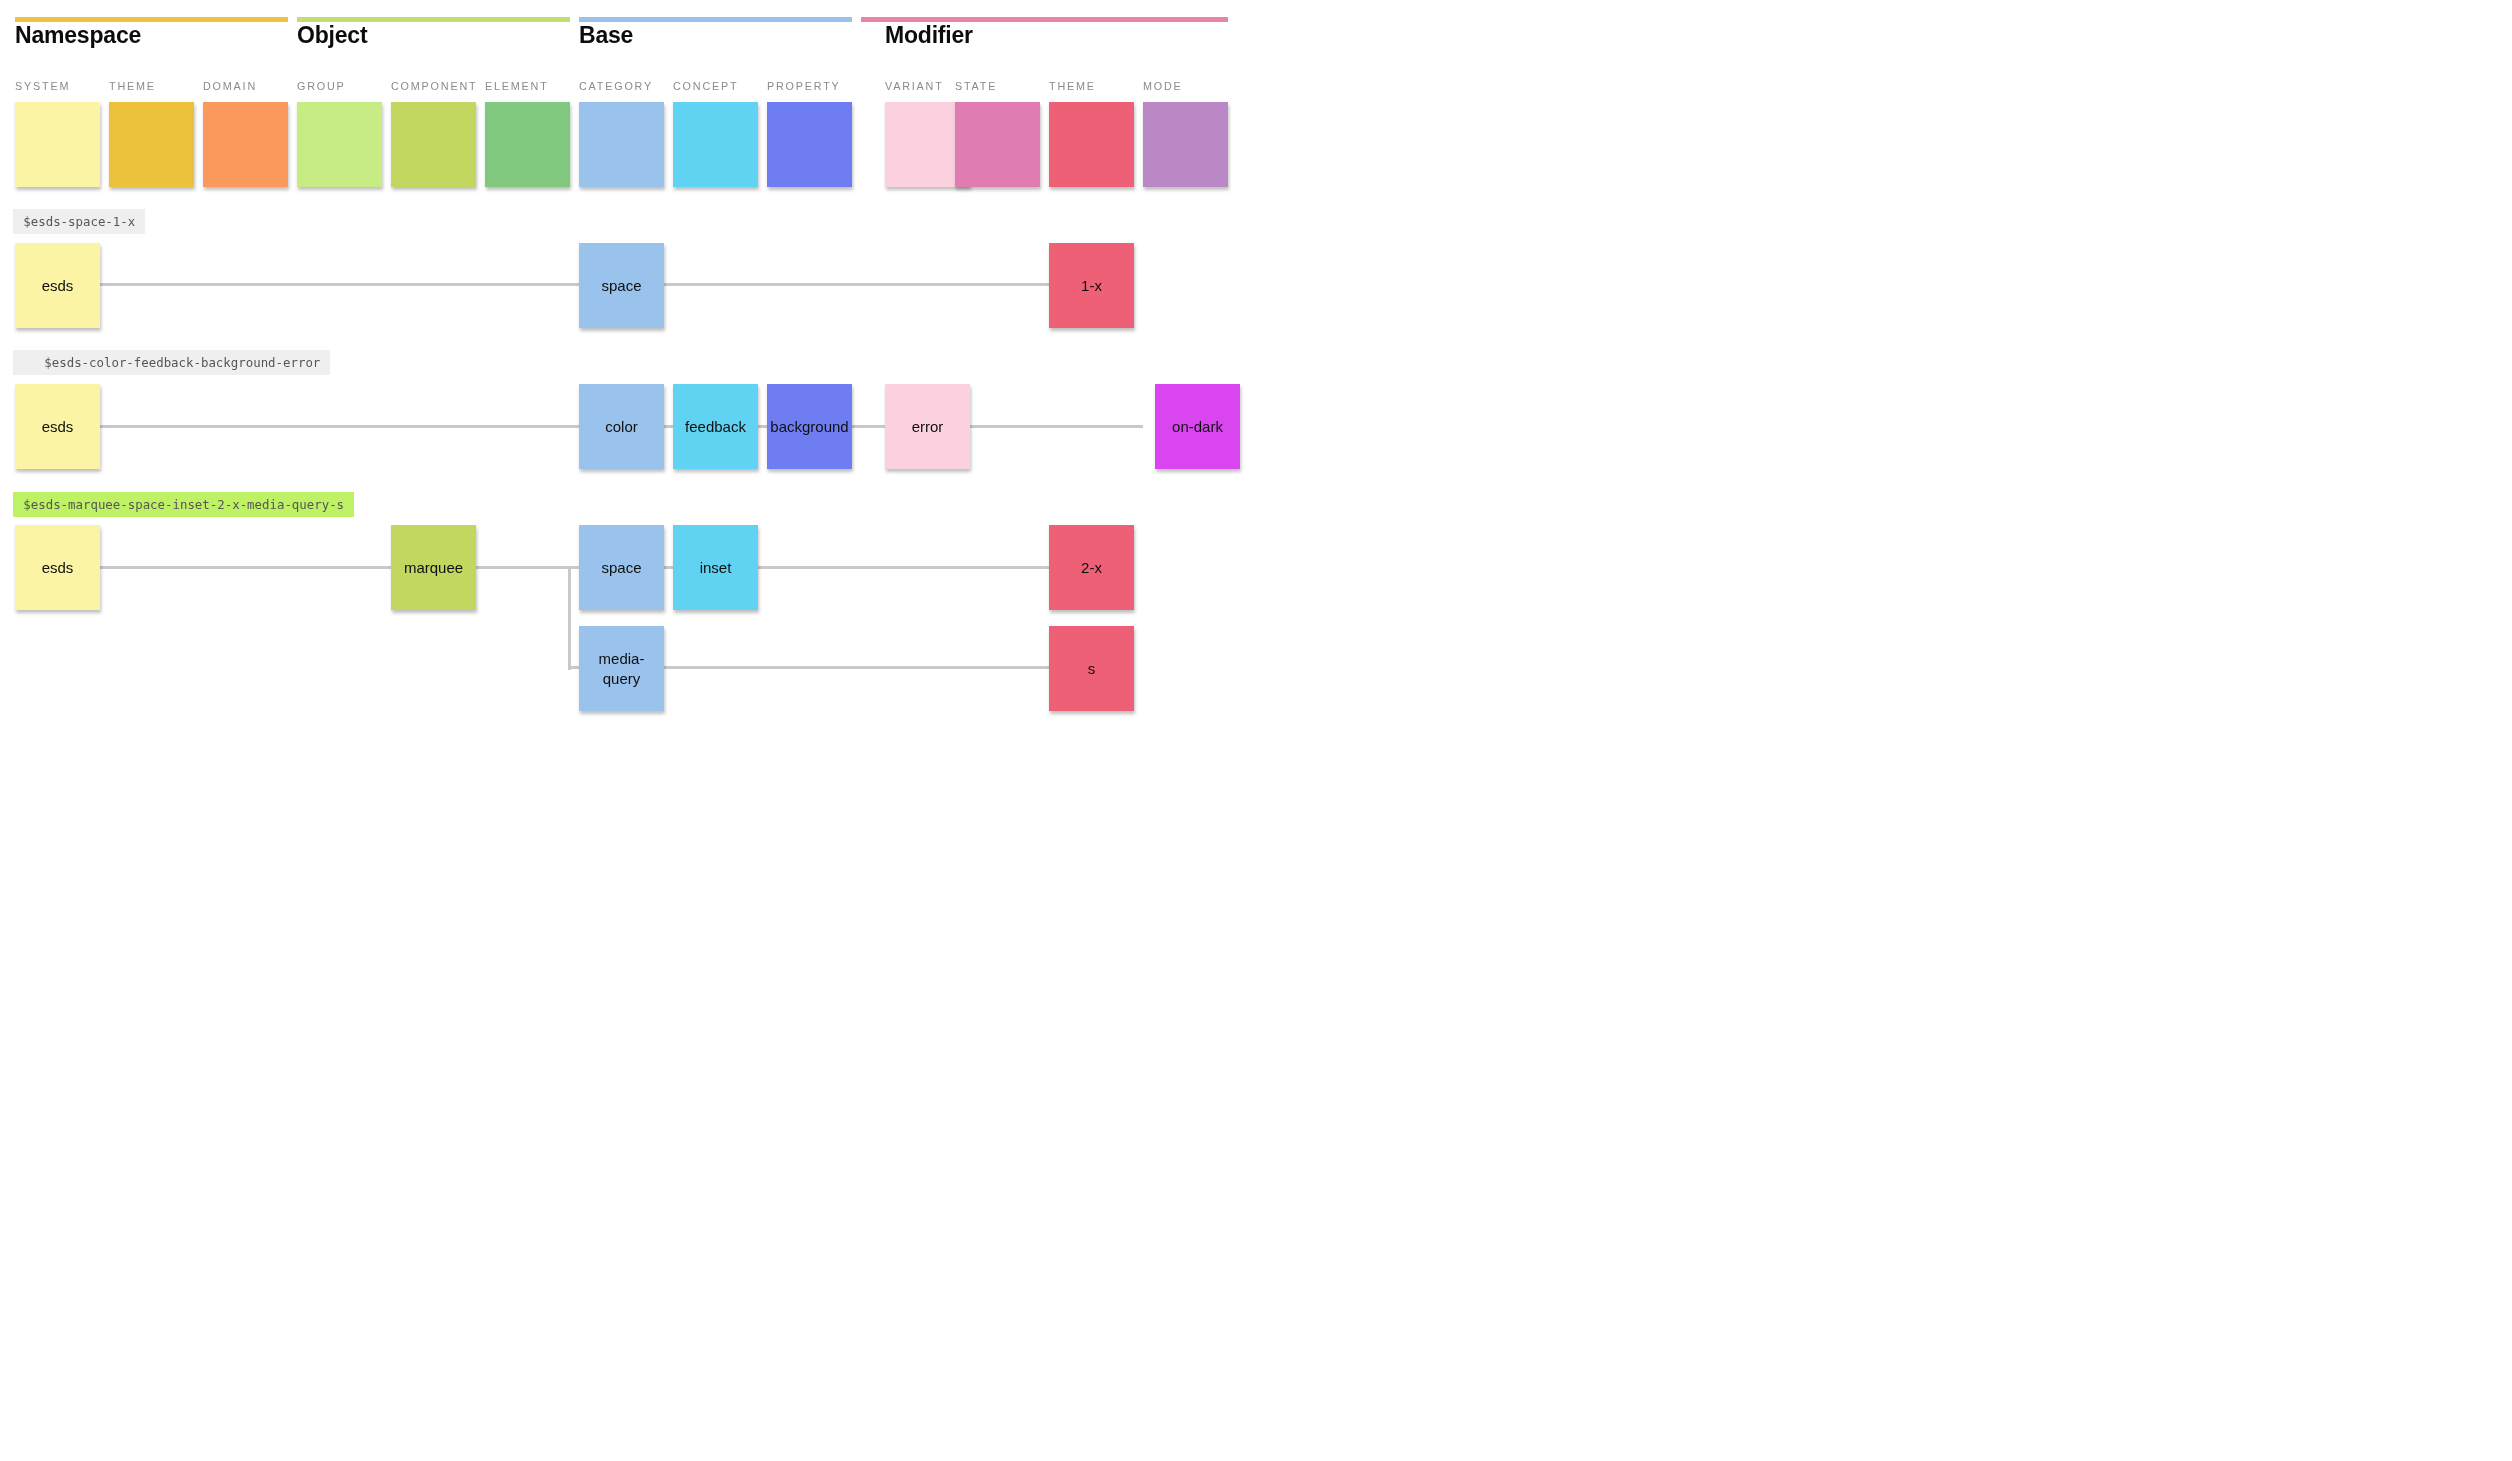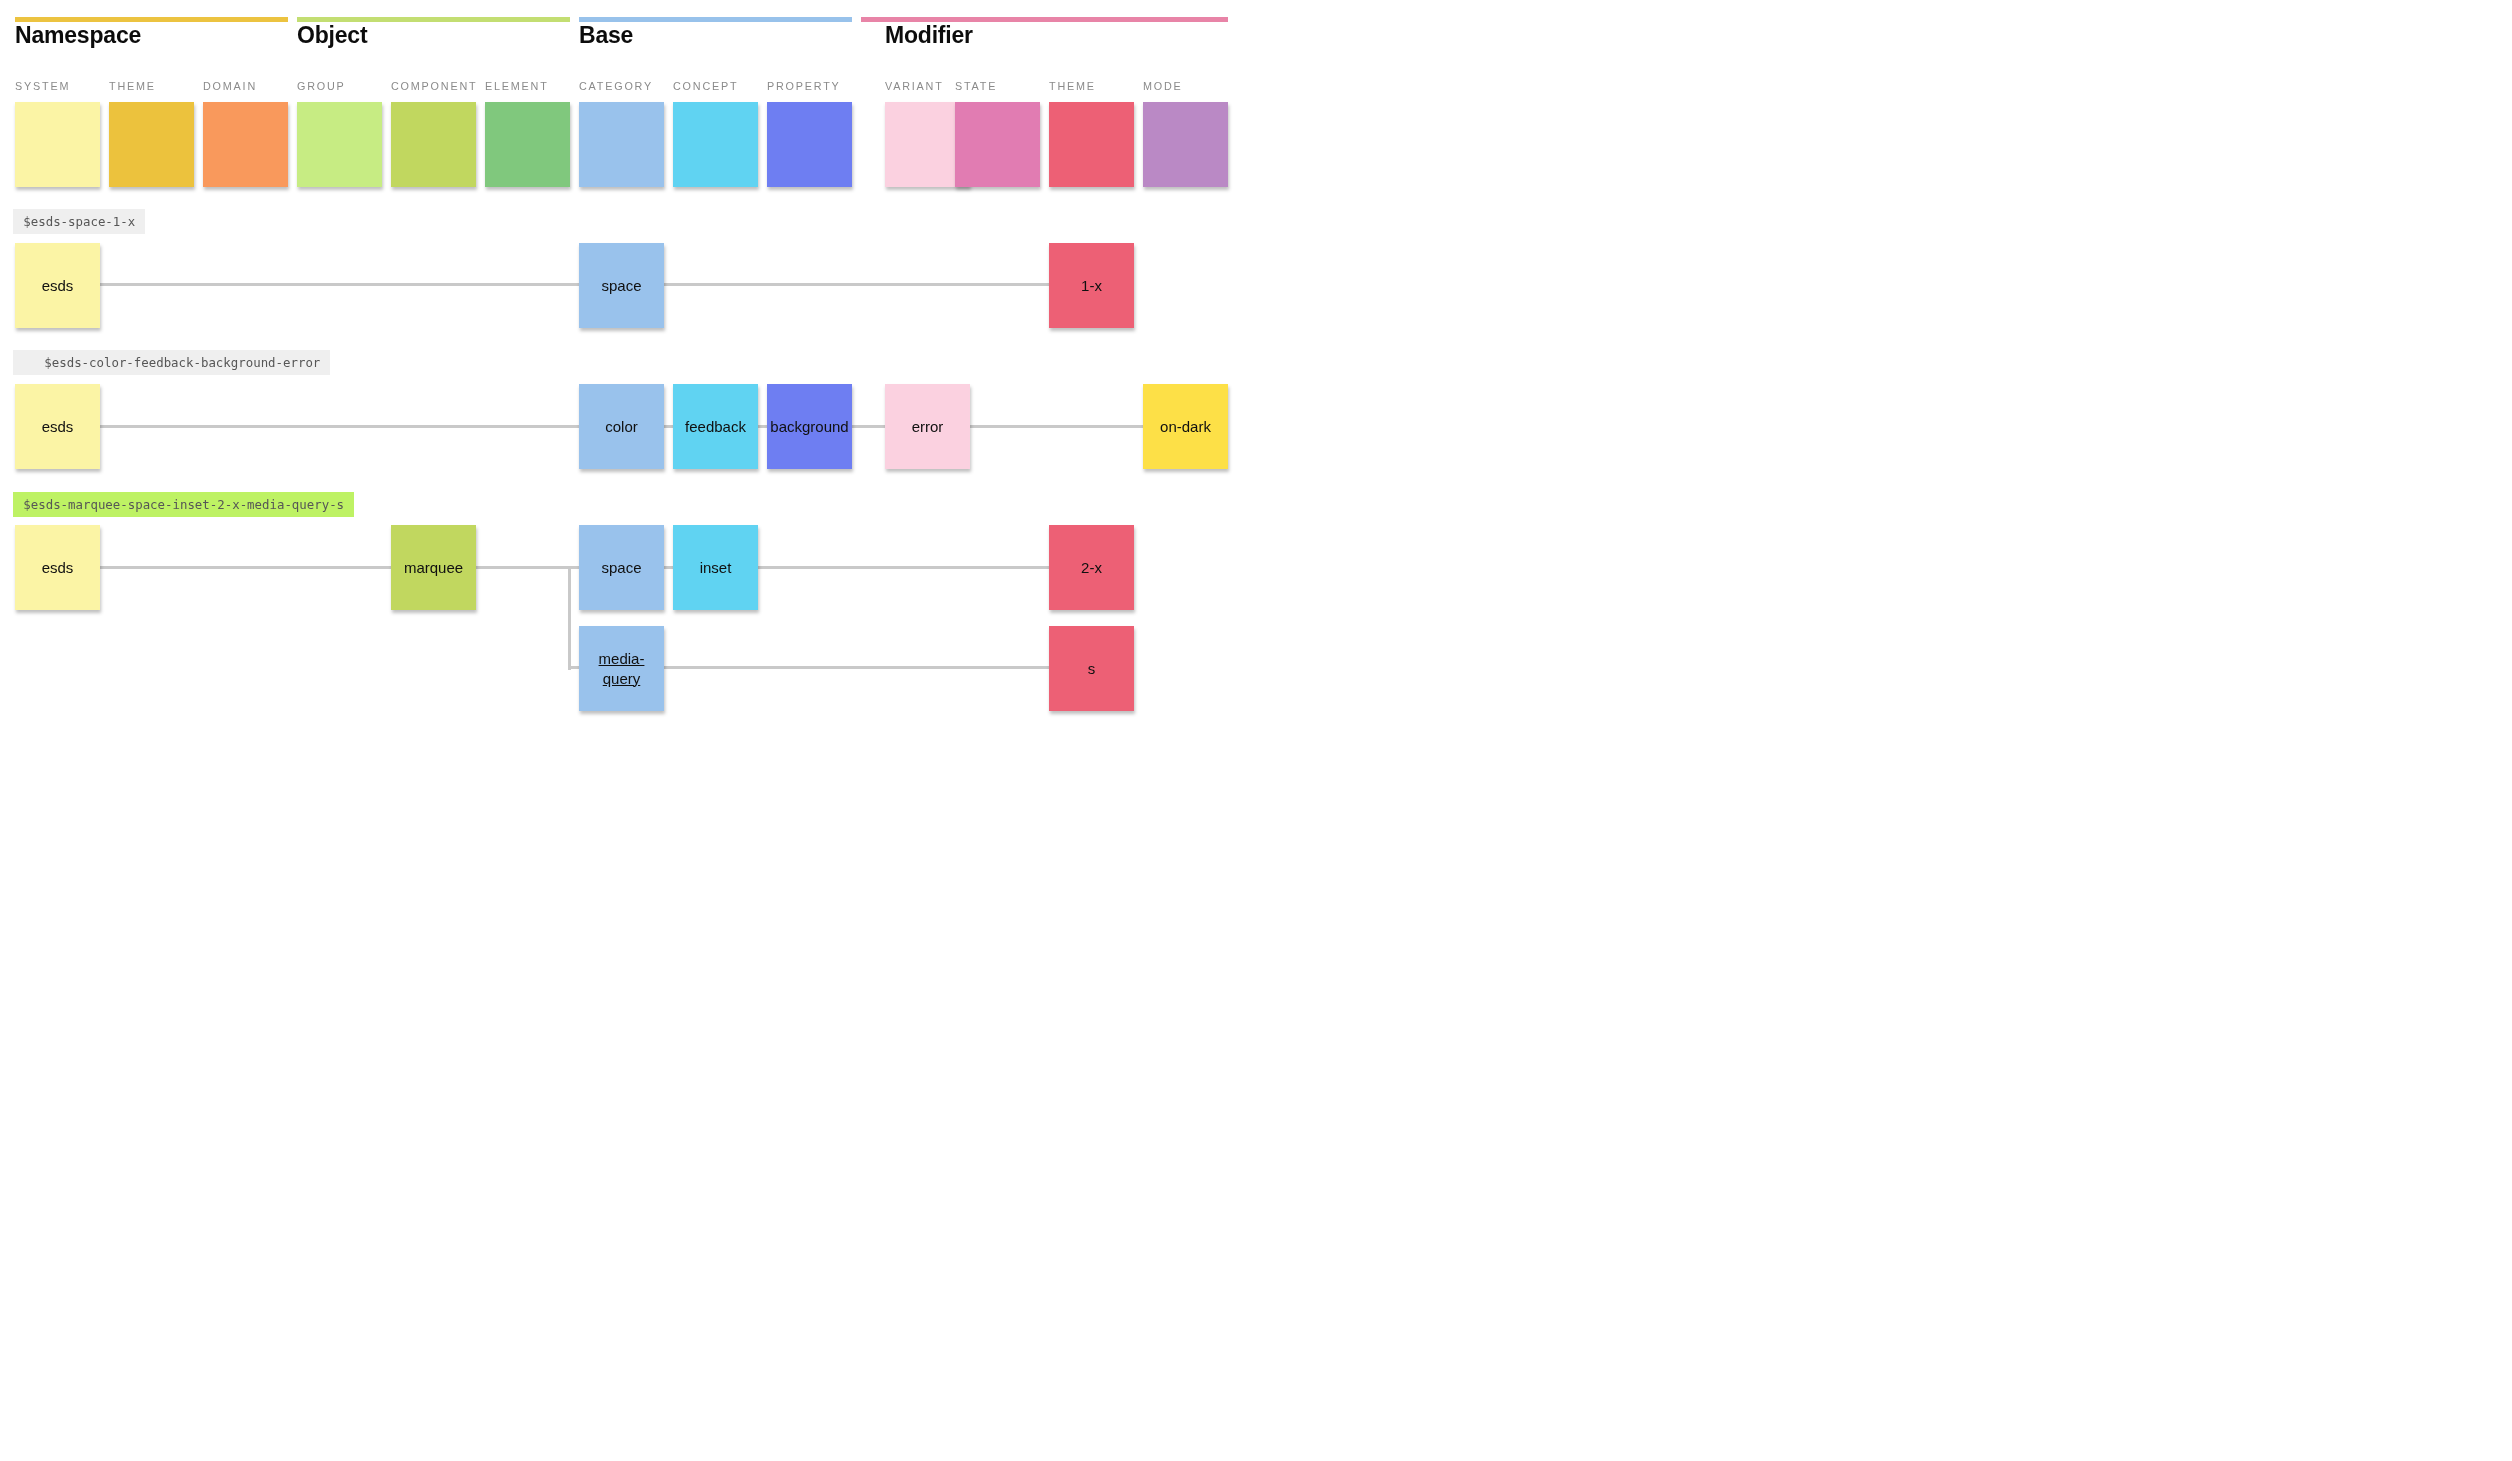--- a/index.html
+++ b/index.html
@@ -89,28 +89,28 @@
   <div class="box c6 r1" style="background: rgb(153, 194, 236);">space</div>
   <div class="box c11 r1" style="background: rgb(237, 96, 117);">1-x</div>
 
   <div class="chip" style="top: 350px; background: rgb(239, 239, 239); padding-left: 31px;">$esds-color-feedback-background-error</div>
   <div class="hline" style="left: 100px; top: 425px; width: 1043px; background: rgb(201, 201, 201);"></div>
   <div class="box c0 r2" style="background: rgb(251, 244, 165);">esds</div>
   <div class="box c6 r2" style="background: rgb(153, 194, 236);">color</div>
   <div class="box c7 r2" style="background: rgb(96, 211, 242);">feedback</div>
   <div class="box c8 r2" style="background: rgb(110, 126, 242);">background</div>
   <div class="box c9 r2" style="background: rgb(251, 209, 224);">error</div>
-  <div class="box c12 r2" style="background: #fde047;">on-dark</div>
+  <div class="box c12 r2" style="background: #d946ef; margin-left: 12px;">on-dark</div>
 
   <div class="chip" style="top: 492px; background: #bef264;">$esds-marquee-space-inset-2-x-media-query-s</div>
   <div class="hline" style="left: 100px; top: 566px; width: 949px; background: rgb(201, 201, 201);"></div>
   <div class="vline" style="left: 568px; top: 566px; height: 104px; background: rgb(201, 201, 201);"></div>
   <div class="hline" style="left: 568px; top: 666px; width: 482px; background: rgb(201, 201, 201);"></div>
   <div class="box c0 r3" style="background: rgb(251, 244, 165);">esds</div>
   <div class="box c4 r3" style="background: rgb(193, 215, 95);">marquee</div>
   <div class="box c6 r3" style="background: rgb(153, 194, 236);">space</div>
   <div class="box c7 r3" style="background: rgb(96, 211, 242);">inset</div>
   <div class="box c11 r3" style="background: rgb(237, 96, 117);">2-x</div>
-  <div class="box c6 r4" style="background: rgb(153, 194, 236); text-decoration: underline;">media-query</div>
+  <div class="box c6 r4" style="background: rgb(153, 194, 236);">media-query</div>
   <div class="box c11 r4" style="background: rgb(237, 96, 117);">s</div>
 
 </div>
 
 
 </body></html>

